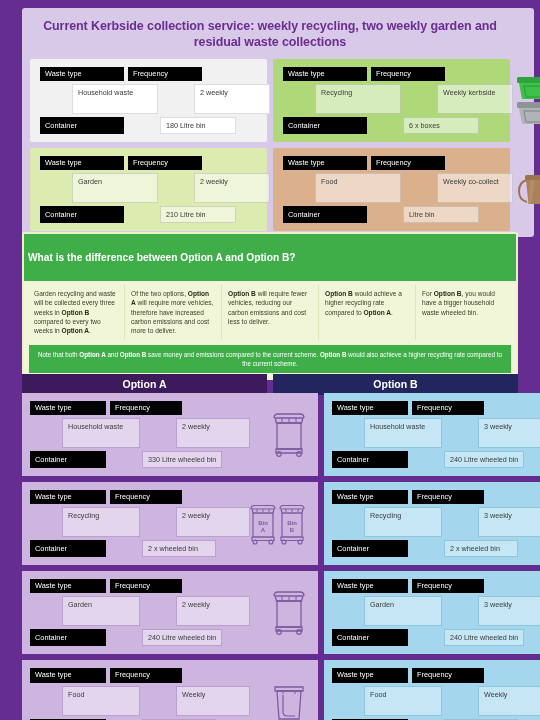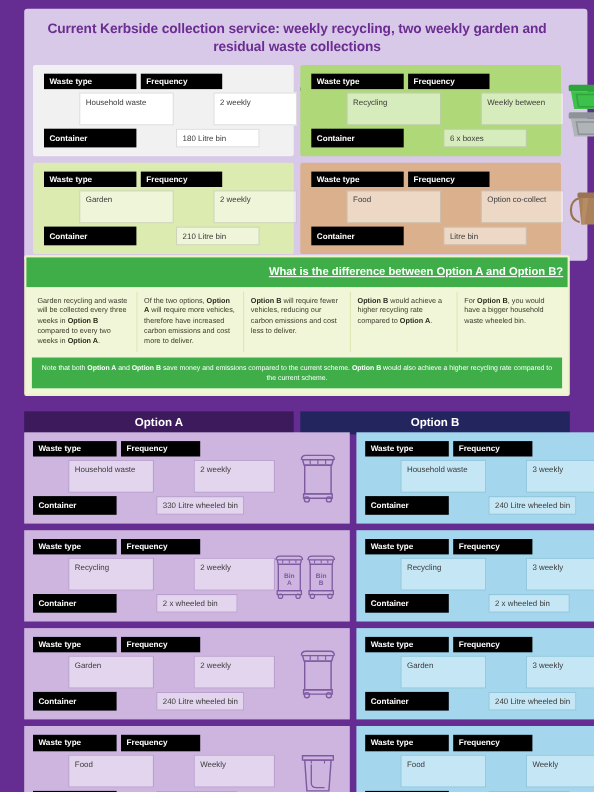--- a/index.html
+++ b/index.html
@@ -28,21 +28,21 @@
   }
   .cur-card.grey{background:#F1F1F1;}
   .cur-card.green{background:#AFD878;}
   .cur-card.lgreen{background:#DCEBB0;}
   .cur-card.tan{background:#DBB08D;}
 
   
   .mini{display:flex;flex-direction:column;gap:3px;flex:0 0 auto;}
   .mini-row{display:flex;gap:4px;}
   .hdr{
-    background:#000;color:#fff;font-size:7.4px;font-weight:bold;
+    background:#000;color:#fff;font-size:7.4px;font-weight:normal;
     padding:3px 5px;line-height:1.1;display:flex;align-items:center;
   }
   .val{
     font-size:7.2px;color:#3a3a3a;padding:3px 5px;line-height:1.25;
     display:flex;align-items:flex-start;margin-left:32px;
   }
   .cur-card .val{background:rgba(255,255,255,.5);border:1px solid rgba(0,0,0,.13);}
   .cur-card.grey .val{background:#fff;border:1px solid #ddd;}
   .w-type{width:74px;}
   .w-freq{width:64px;}
@@ -58,22 +58,22 @@
     color:#fff;font-size:11px;font-weight:bold;margin-top:40px;
   }
 
   
   .diff-panel{
     position:absolute;left:22px;top:232px;width:496px;
     background:#F2F6D8;border:2px solid #EDF3C9;border-radius:2px;
     box-sizing:border-box;
   }
   .diff-head{
-    background:#3FAE49;color:#fff;text-align:right;font-weight:bold;
-    font-size:10.2px;padding:8px 4px;text-decoration:underline;
+    background:#3FAE49;color:#fff;text-align:left;font-weight:bold;
+    font-size:10.2px;padding:18px 4px;
   }
   .diff-cols{display:flex;padding:4px 4px 2px 4px;gap:0;}
   .diff-col{
     flex:1;padding:4px 6px;font-size:6.6px;line-height:1.42;color:#3b3b2a;
     border-right:1px solid #DDE6B4;
   }
   .diff-col:last-child{border-right:none;}
   .diff-col b{font-weight:bold;color:#2a2a1c;}
   .diff-note{
     background:#3FAE49;color:#fff;font-size:6.3px;text-align:center;
@@ -152,21 +152,21 @@
           </div>
   </div>
   <div class="cur-card green">
     <div class="mini">
       <div class="mini-row">
         <div class="hdr w-type">Waste type</div>
         <div class="hdr w-freq">Frequency</div>
       </div>
       <div class="mini-row">
         <div class="val w-type cell-tall">Recycling</div>
-        <div class="val w-freq cell-tall">Weekly between</div>
+        <div class="val w-freq cell-tall">Weekly kerbside</div>
       </div>
       <div class="mini-row contain-row">
         <div class="hdr">Container</div>
         <div class="val">6 x boxes</div>
       </div>
     </div>
     <div class="bin-art">
             <svg width="44" height="56" viewBox="0 0 44 56">
       <rect x="4" y="4" width="36" height="6" rx="1.5" fill="#2FA43C"></rect>
       <path d="M6 10 h32 l-3 16 h-26 z" fill="#3EC14B"></path>
@@ -204,21 +204,21 @@
           </div>
   </div>
   <div class="cur-card tan">
     <div class="mini">
       <div class="mini-row">
         <div class="hdr w-type">Waste type</div>
         <div class="hdr w-freq">Frequency</div>
       </div>
       <div class="mini-row">
         <div class="val w-type cell-tall">Food</div>
-        <div class="val w-freq cell-tall">Option co-collect</div>
+        <div class="val w-freq cell-tall">Weekly co-collect</div>
       </div>
       <div class="mini-row contain-row">
         <div class="hdr">Container</div>
         <div class="val">Litre bin</div>
       </div>
     </div>
     <div class="bin-art">
             <svg width="60" height="48" viewBox="0 0 60 48">
       <path d="M14 14 q-8 2 -8 11 q0 9 8 11" fill="none" stroke="#9A7450" stroke-width="2"></path>
       <rect x="12" y="9" width="22" height="5" rx="1.5" fill="#9A7450"></rect>

